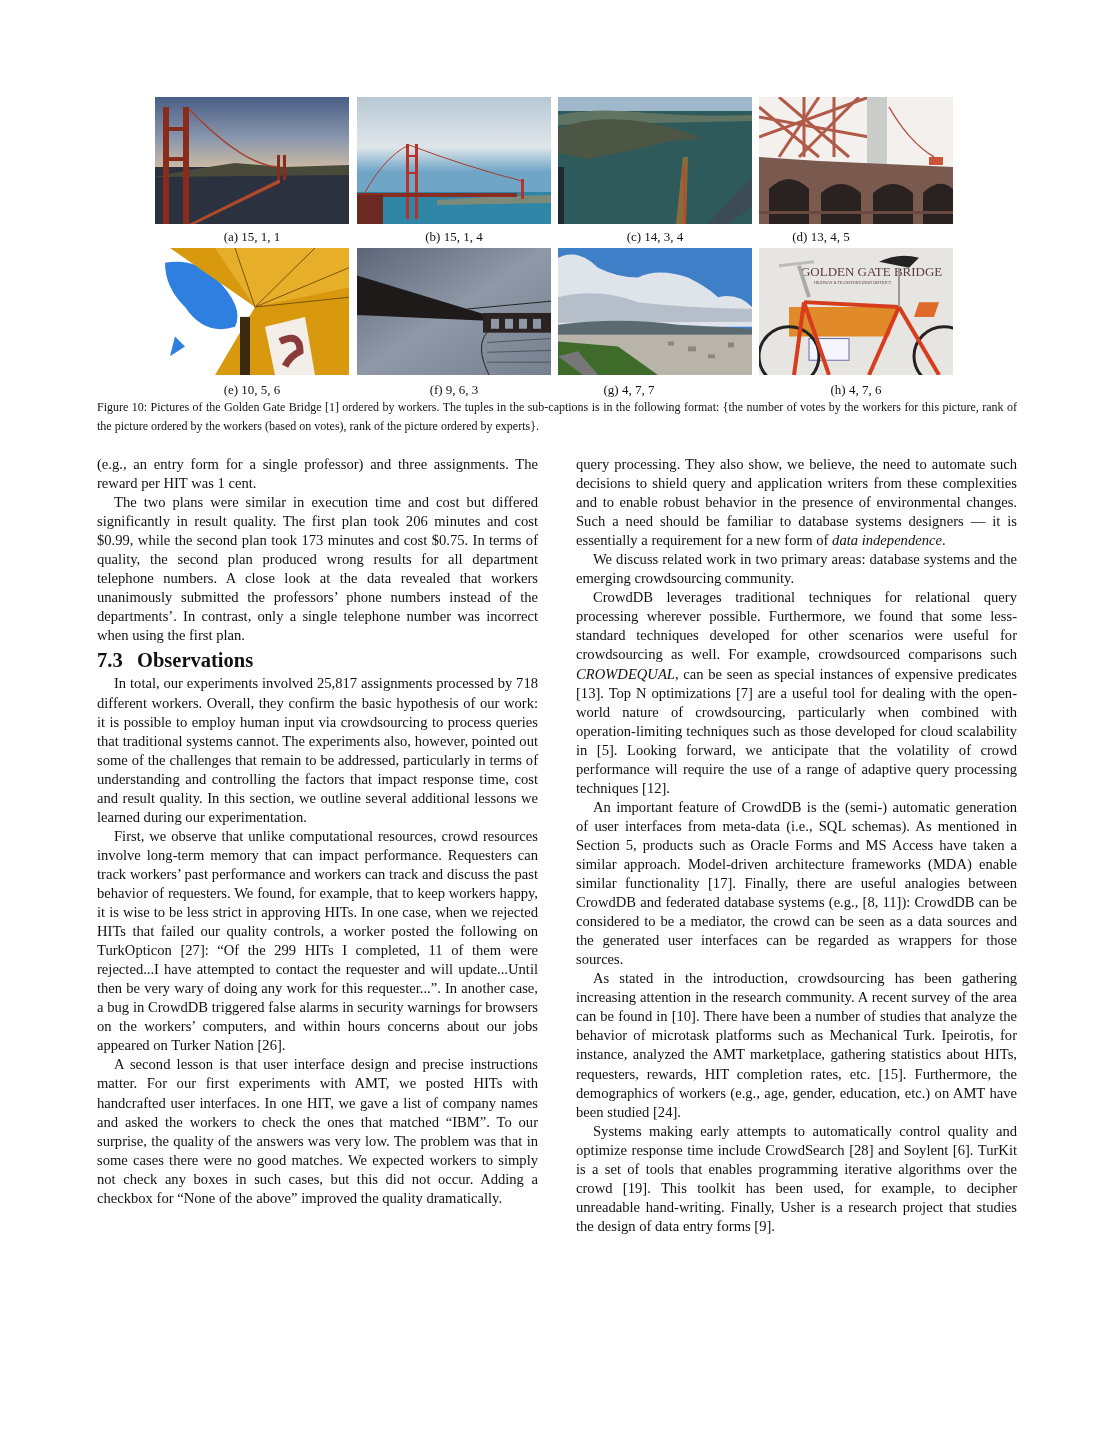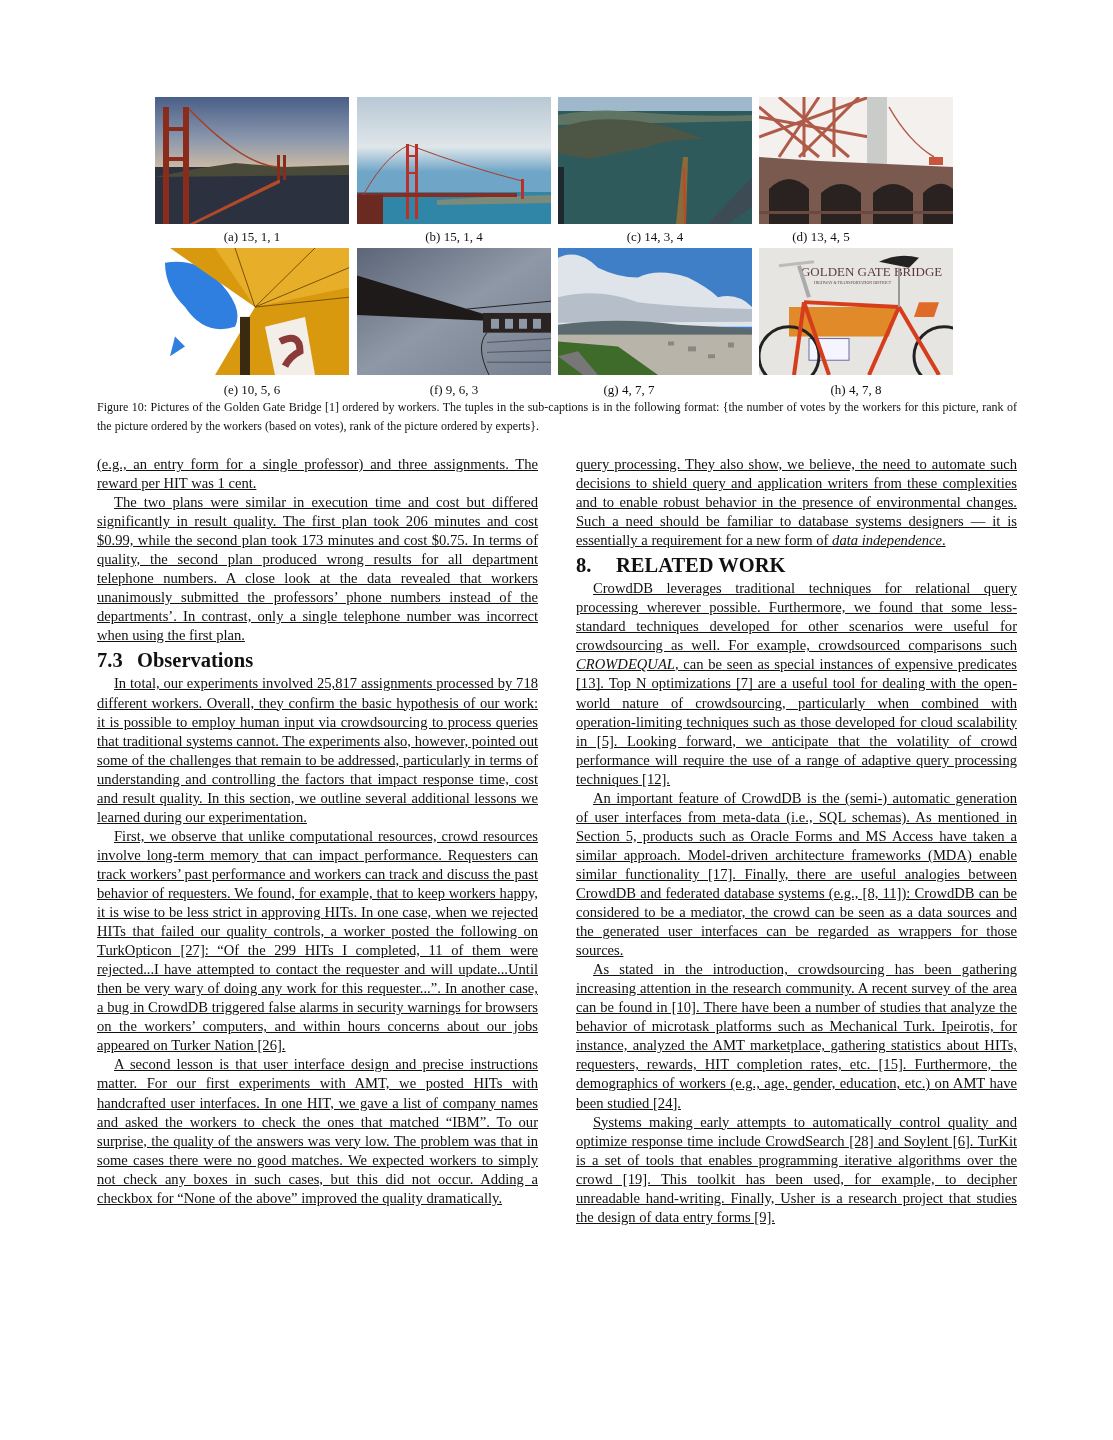--- a/index.html
+++ b/index.html
@@ -19,21 +19,21 @@
     position: absolute; left: 97px; top: 398px; width: 920px;
     font-size: 12px; line-height: 19px; text-align: justify;
     text-align-last: left;
   }
   .col {
     position: absolute; top: 455px; width: 441px;
     font-size: 14.6px; line-height: 19.05px;
   }
   .col.left { left: 97px; }
   .col.right { left: 576px; }
-  .col p { margin: 0; text-align: justify; text-indent: 17px; hyphens: manual; text-decoration: underline; }
+  .col p { margin: 0; text-align: justify; text-indent: 17px; hyphens: manual; }
   .col p.noindent { text-indent: 0; }
   h2.sec {
     font-size: 20.5px; font-weight: bold; margin: 3px 0 2px 0; line-height: 24px;
   }
   h2.sec .num { display: inline-block; width: 40px; }
   h2.sec8 .num { width: 40px; }
   em { font-style: italic; }
 </style>
 </head>
 <body>
@@ -214,34 +214,34 @@
           <path d="M140 60 L180 129"></path>
           <path d="M140 60 L110 129"></path>
           <path d="M45 55 L35 129"></path>
       </g>
       <path d="M40 18 L50 50" stroke="#aaa" stroke-width="4"></path>
       <path d="M20 18 L55 14" stroke="#bbb" stroke-width="3"></path>
       <path d="M120 14 Q140 4 160 10 L150 20 Z" fill="#222"></path>
       <path d="M140 20 L140 60" stroke="#999" stroke-width="2"></path>
     </svg>
   </div>
-  <div class="subcap" style="left:759px;top:381px;">(h) 4, 7, 8</div>
+  <div class="subcap" style="left:759px;top:381px;">(h) 4, 7, 6</div>
 
   <div class="figcap">Figure 10: Pictures of the Golden Gate Bridge [1] ordered by workers. The tuples in the sub-captions is in the following format: {the number of votes by the workers for this picture, rank of the picture ordered by the workers (based on votes), rank of the picture ordered by experts}.</div>
 </div>
 
 <div class="col left">
   <p class="noindent">(e.g., an entry form for a single professor) and three assignments. The reward per HIT was 1 cent.</p>
   <p>The two plans were similar in execution time and cost but dif­fered significantly in result quality. The first plan took 206 minutes and cost $0.99, while the second plan took 173 minutes and cost $0.75. In terms of quality, the second plan produced wrong results for all department telephone numbers. A close look at the data re­vealed that workers unanimously submitted the professors’ phone numbers instead of the departments’. In contrast, only a single tele­phone number was incorrect when using the first plan.</p>
   <h2 class="sec"><span class="num">7.3</span><span>Observations</span></h2>
   <p>In total, our experiments involved 25,817 assignments processed by 718 different workers. Overall, they confirm the basic hypoth­esis of our work: it is possible to employ human input via crowd­sourcing to process queries that traditional systems cannot. The experiments also, however, pointed out some of the challenges that remain to be addressed, particularly in terms of understanding and controlling the factors that impact response time, cost and result quality. In this section, we outline several additional lessons we learned during our experimentation.</p>
   <p>First, we observe that unlike computational resources, crowd re­sources involve long-term memory that can impact performance. Requesters can track workers’ past performance and workers can track and discuss the past behavior of requesters. We found, for example, that to keep workers happy, it is wise to be less strict in approving HITs. In one case, when we rejected HITs that failed our quality controls, a worker posted the following on TurkOpticon [27]: “Of the 299 HITs I completed, 11 of them were rejected...I have attempted to contact the requester and will update...Until then be very wary of doing any work for this requester...”. In another case, a bug in CrowdDB triggered false alarms in security warnings for browsers on the workers’ computers, and within hours concerns about our jobs appeared on Turker Nation [26].</p>
   <p>A second lesson is that user interface design and precise instruc­tions matter. For our first experiments with AMT, we posted HITs with handcrafted user interfaces. In one HIT, we gave a list of com­pany names and asked the workers to check the ones that matched “IBM”. To our surprise, the quality of the answers was very low. The problem was that in some cases there were no good matches. We expected workers to simply not check any boxes in such cases, but this did not occur. Adding a checkbox for “None of the above” improved the quality dramatically.</p>
 </div>
 
 <div class="col right">
   <p class="noindent"><span>query processing. They also show, we believe, the need to auto­mate such decisions to shield query and application writers from these complexities and to enable robust behavior in the presence of environmental changes. Such a need should be familiar to database systems designers — it is essentially a requirement for a new form of </span><em>data independence</em><span>.</span></p>
-  <h2 class="sec sec8"><span class="num">8.</span><span>RELATED WORK</span></h2>
+  <p>We discuss related work in two primary areas: database systems and the emerging crowdsourcing community.</p>
   <p><span>CrowdDB leverages traditional techniques for relational query processing wherever possible. Furthermore, we found that some less-standard techniques developed for other scenarios were useful for crowdsourcing as well. For example, crowdsourced compar­isons such </span><em>CROWDEQUAL</em><span>, can be seen as special instances of ex­pensive predicates [13]. Top N optimizations [7] are a useful tool for dealing with the open-world nature of crowdsourcing, partic­ularly when combined with operation-limiting techniques such as those developed for cloud scalability in [5]. Looking forward, we anticipate that the volatility of crowd performance will require the use of a range of adaptive query processing techniques [12].</span></p>
   <p>An important feature of CrowdDB is the (semi-) automatic gen­eration of user interfaces from meta-data (i.e., SQL schemas). As mentioned in Section 5, products such as Oracle Forms and MS Access have taken a similar approach. Model-driven architecture frameworks (MDA) enable similar functionality [17]. Finally, there are useful analogies between CrowdDB and federated database sys­tems (e.g., [8, 11]): CrowdDB can be considered to be a mediator, the crowd can be seen as a data sources and the generated user in­terfaces can be regarded as wrappers for those sources.</p>
   <p>As stated in the introduction, crowdsourcing has been gathering increasing attention in the research community. A recent survey of the area can be found in [10]. There have been a number of studies that analyze the behavior of microtask platforms such as Mechan­ical Turk. Ipeirotis, for instance, analyzed the AMT marketplace, gathering statistics about HITs, requesters, rewards, HIT comple­tion rates, etc. [15]. Furthermore, the demographics of workers (e.g., age, gender, education, etc.) on AMT have been studied [24].</p>
   <p>Systems making early attempts to automatically control quality and optimize response time include CrowdSearch [28] and Soylent [6]. TurKit is a set of tools that enables programming iterative algo­rithms over the crowd [19]. This toolkit has been used, for example, to decipher unreadable hand-writing. Finally, Usher is a research project that studies the design of data entry forms [9].</p>
 </div>
 
 </body></html>

